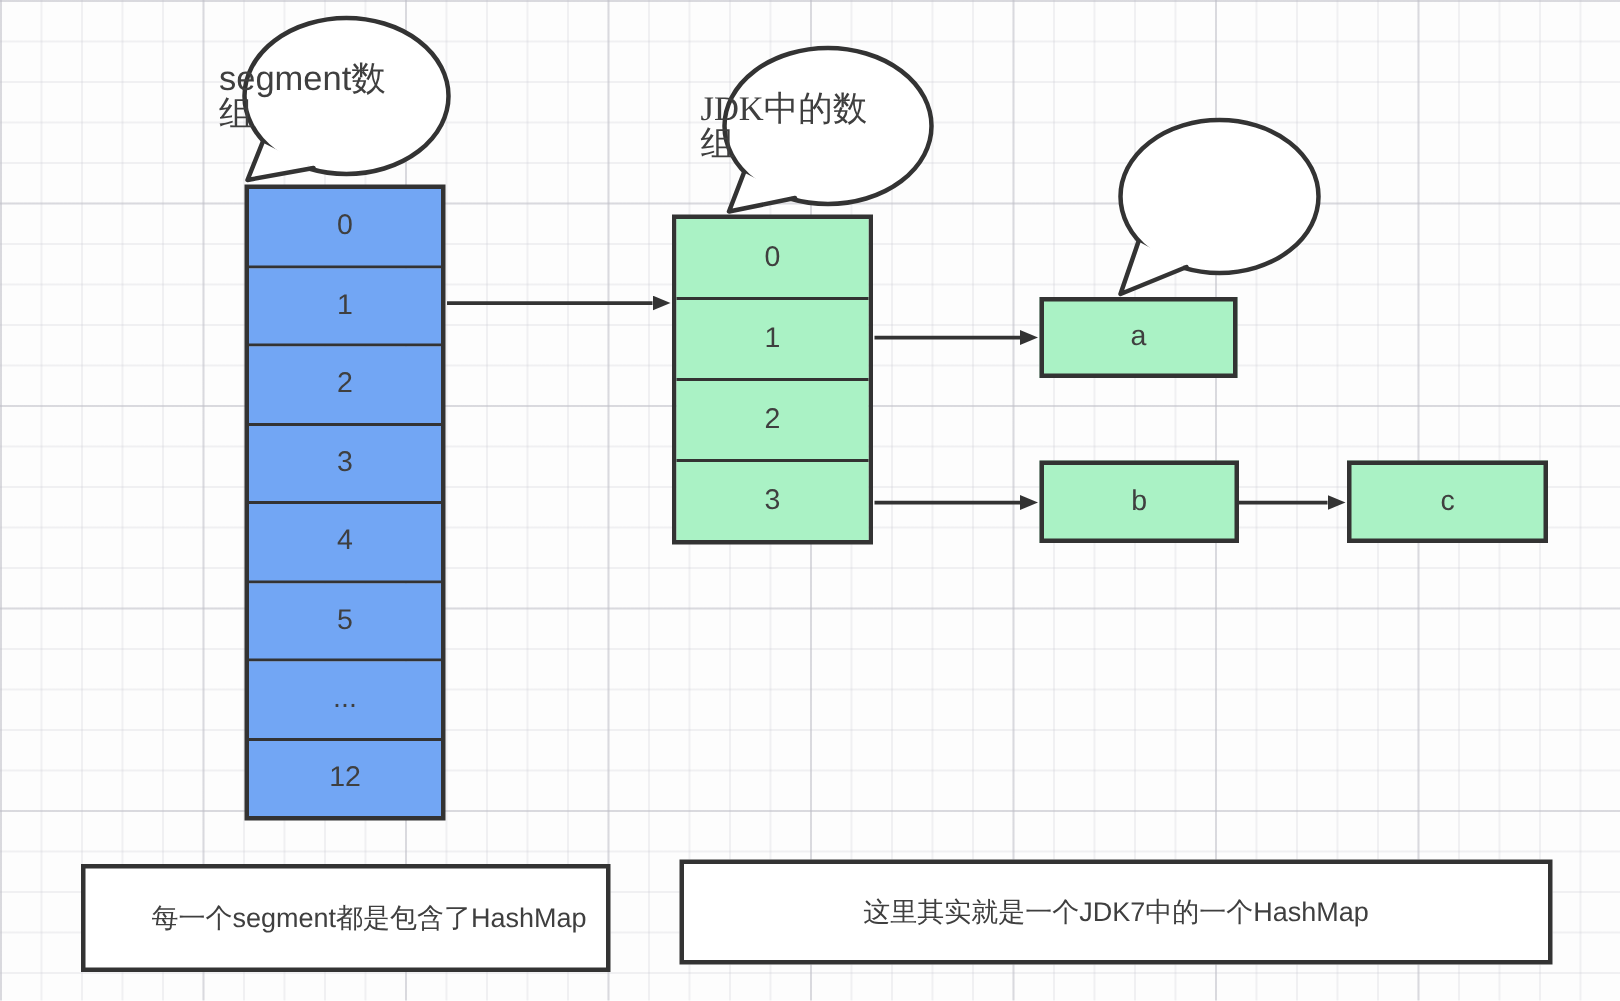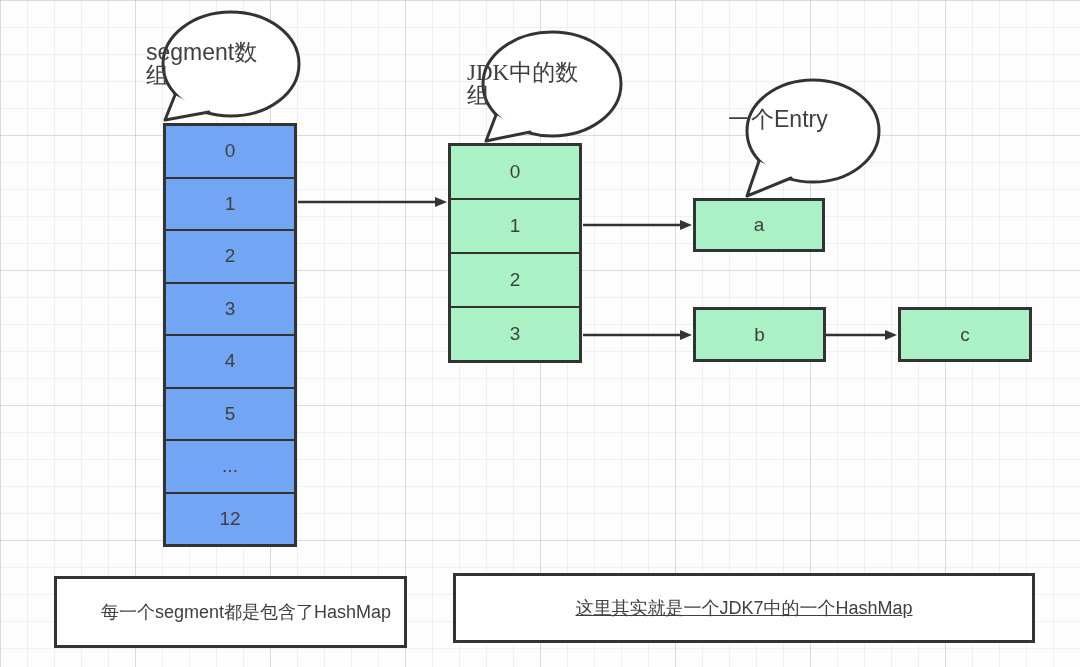--- a/index.html
+++ b/index.html
@@ -53,21 +53,21 @@
   .note{
     position:absolute;
     background:#ffffff;
     border:3px solid var(--stroke);
     box-sizing:border-box;
     display:flex;flex-direction:column;align-items:center;justify-content:center;
     font-size:18px;line-height:26px;color:var(--text);
     text-align:center;
   }
   #note-left{left:54px;top:576px;width:353px;height:72px;padding-left:31px;}
-  #note-right{left:453px;top:573px;width:582px;height:70px;text-decoration:underline;}
+  #note-right{left:453px;top:573px;width:582px;height:70px;}
   #overlay{
     position:absolute;left:0;top:0;width:1080px;height:667px;
     pointer-events:none;
   }
   .bubble-shape{
     fill:#ffffff;stroke:var(--stroke);stroke-width:3;
   }
   .bubble-tail{
     fill:#ffffff;stroke:var(--stroke);stroke-width:3;
     stroke-linejoin:round;stroke-linecap:round;
@@ -143,16 +143,15 @@
 
   <div class="bubble-label" id="bubble-label-segment">
     <div>segment数</div>
     <div>组</div>
   </div>
   <div class="bubble-label" id="bubble-label-jdk">
     <div>JDK中的数</div>
     <div>组</div>
   </div>
   <div class="bubble-label" id="bubble-label-entry">
-    <div>一个Entry</div>
   </div>
 
 </div>
 
 </body></html>

